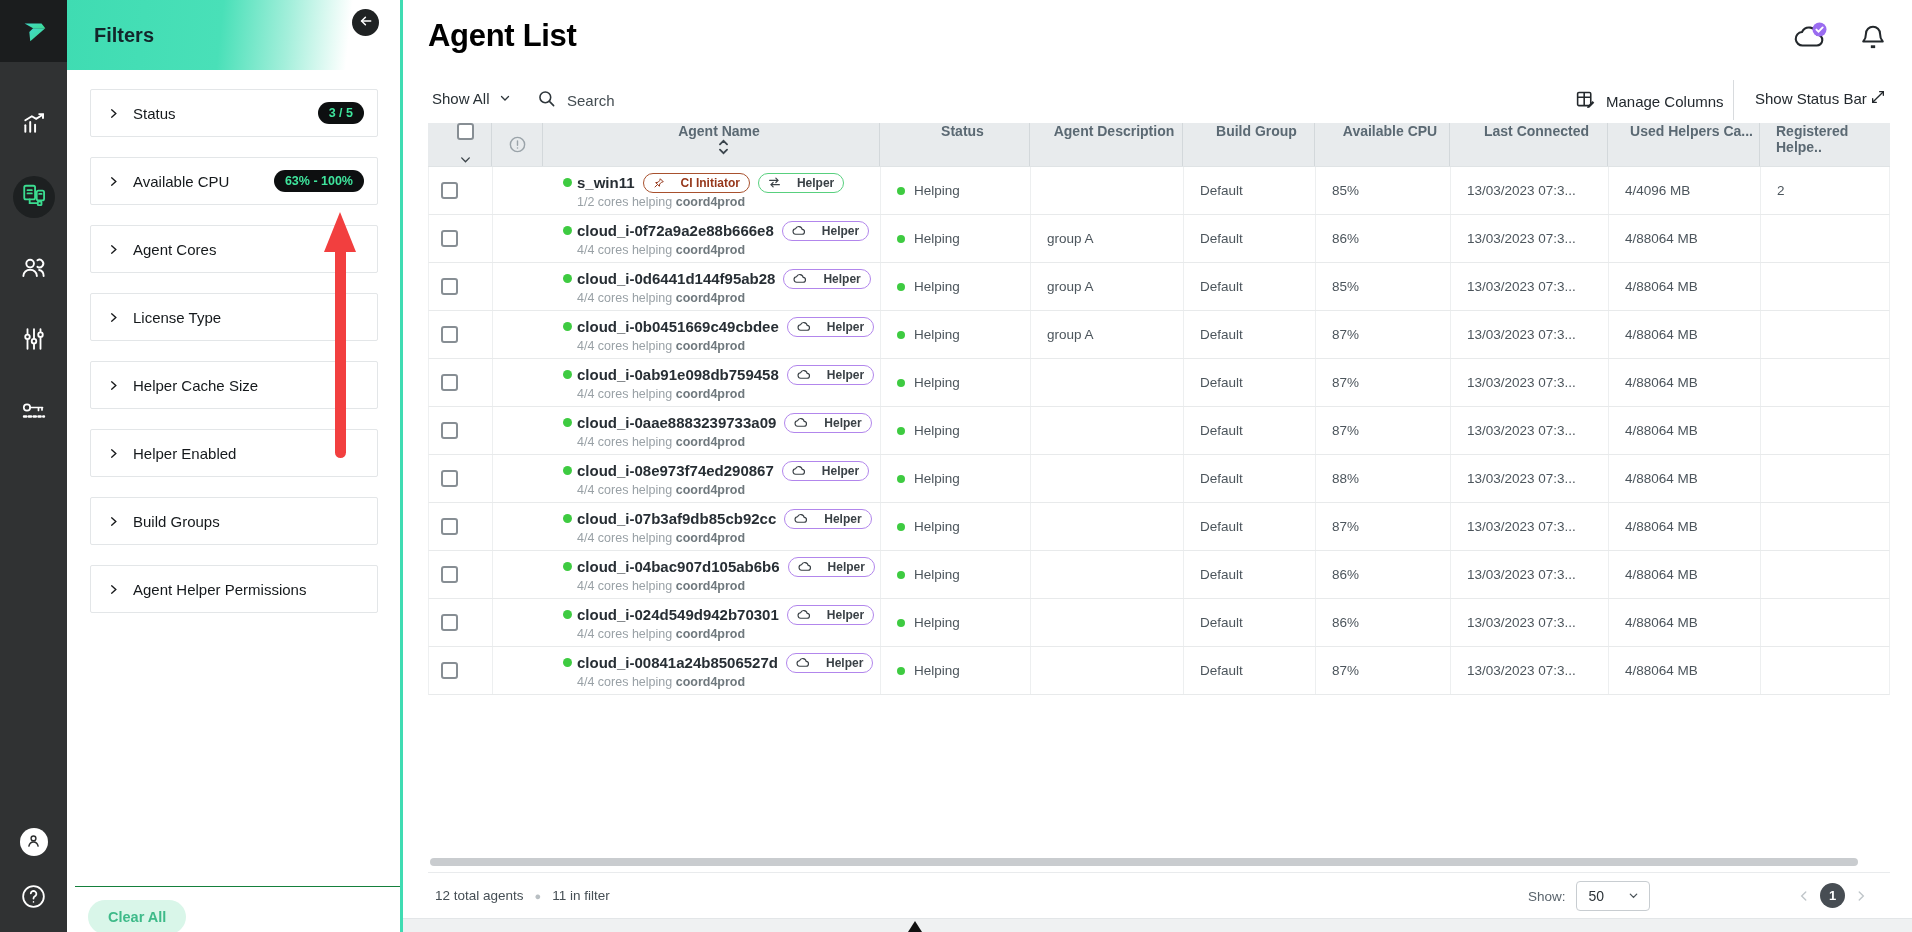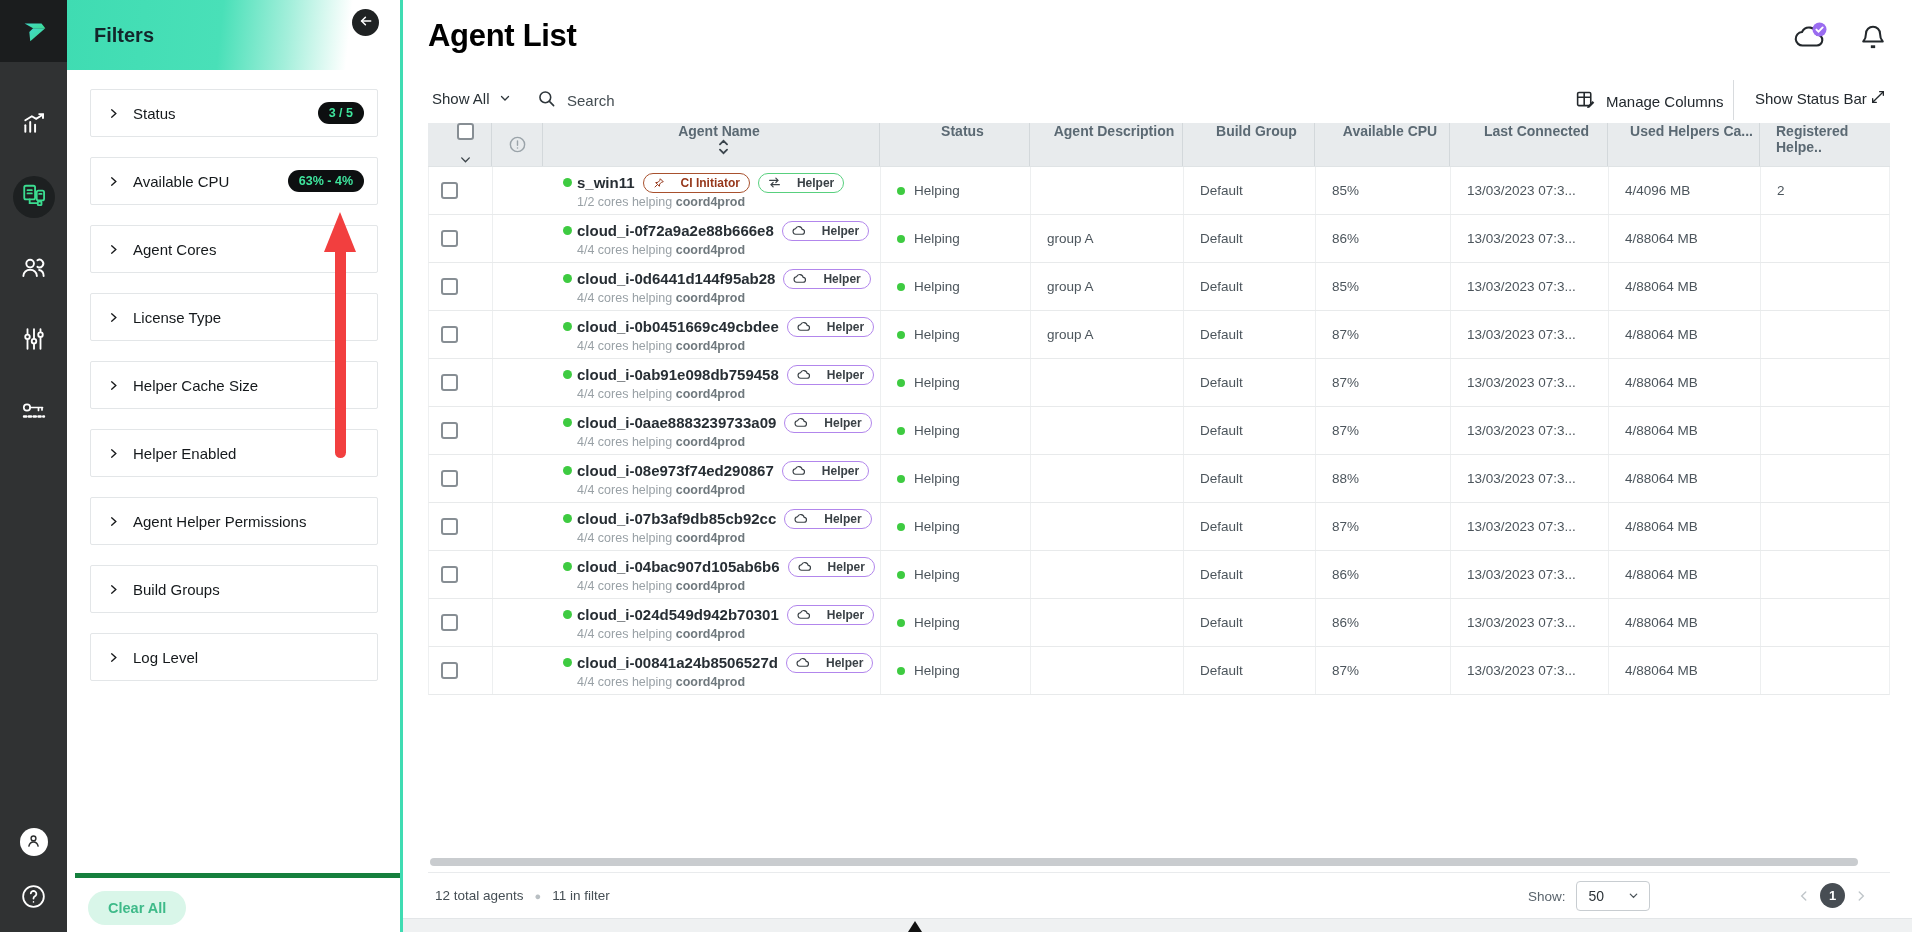--- a/index.html
+++ b/index.html
@@ -19,21 +19,21 @@
   
   .panel { position:absolute; left:67px; top:0; width:333px; height:932px; background:#fff; }
   .panel-band { height:70px; background:linear-gradient(96deg, var(--teal,#3fdcb2) 0%, #49e0b8 46%, #a4efdb 66%, #ffffff 84%); display:flex; align-items:center; padding-left:27px; position:relative; }
   .panel-title { font-size:20px; font-weight:bold; color:#13262b; }
   .back-btn { position:absolute; right:21px; top:9px; width:27px; height:27px; border-radius:50%; background:#1f2223; border:none; display:flex; align-items:center; justify-content:center; cursor:pointer; }
   .filter-list { padding:19px 22px 0 23px; }
   .filter-card { height:48px; border:1px solid #e3e6e8; border-radius:2px; margin-bottom:20px; display:flex; align-items:center; padding:0 13px 0 17px; background:#fff; cursor:pointer; }
   .filter-chev { margin-right:14px; display:flex; }
   .filter-label { font-size:15px; color:#15191c; flex:1; }
   .filter-badge { background:#0d0f10; color:var(--badge-green,#3fe59d); font-size:12.5px; font-weight:bold; padding:4px 11px; border-radius:999px; white-space:nowrap; }
-  .panel-foot { position:absolute; left:8px; right:0; bottom:0; height:59px; border-top:5px solid #15803d; padding:13px 4px 0 13px; }
+  .panel-foot { position:absolute; left:8px; right:0; bottom:0; height:46px; border-top:1px solid #15803d; padding:13px 4px 0 13px; }
   .clear-all { background:#d9f6e9; color:#3eba89; font-size:14.5px; font-weight:bold; padding:9px 20px; border-radius:999px; border:none; cursor:pointer; font-family:inherit; }
   .divider-teal { position:absolute; left:400px; top:0; width:3px; height:932px; background:var(--teal,#3fdcb2); }
 
   
   .red-arrow { position:absolute; left:324px; top:212px; width:32px; height:248px; z-index:9; pointer-events:none; }
   .red-arrow .head { width:0; height:0; border-left:16px solid transparent; border-right:16px solid transparent; border-bottom:40px solid var(--red,#f23f3f); }
   .red-arrow .shaft { width:11px; height:206px; background:var(--red,#f23f3f); margin-left:10.5px; border-radius:0 0 6px 6px; }
 
   
   .main { position:absolute; left:403px; top:0; width:1509px; height:932px; background:#fff; }
@@ -205,21 +205,21 @@
           <span class="filter-label">Status</span>
           <span class="filter-badge">3 / 5</span>
         </div>
         <div class="filter-card">
           <span class="filter-chev">
             <svg width="11" height="11" viewBox="0 0 24 24" fill="none" stroke="#17191b" stroke-width="3" stroke-linecap="round">
               <path d="M8 4 L17 12 L8 20"></path>
             </svg>
           </span>
           <span class="filter-label">Available CPU</span>
-          <span class="filter-badge">63% - 4%</span>
+          <span class="filter-badge">63% - 100%</span>
         </div>
         <div class="filter-card">
           <span class="filter-chev">
             <svg width="11" height="11" viewBox="0 0 24 24" fill="none" stroke="#17191b" stroke-width="3" stroke-linecap="round">
               <path d="M8 4 L17 12 L8 20"></path>
             </svg>
           </span>
           <span class="filter-label">Agent Cores</span>
         </div>
         <div class="filter-card">
@@ -245,37 +245,29 @@
             </svg>
           </span>
           <span class="filter-label">Helper Enabled</span>
         </div>
         <div class="filter-card">
           <span class="filter-chev">
             <svg width="11" height="11" viewBox="0 0 24 24" fill="none" stroke="#17191b" stroke-width="3" stroke-linecap="round">
               <path d="M8 4 L17 12 L8 20"></path>
             </svg>
           </span>
-          <span class="filter-label">Agent Helper Permissions</span>
+          <span class="filter-label">Build Groups</span>
         </div>
         <div class="filter-card">
           <span class="filter-chev">
             <svg width="11" height="11" viewBox="0 0 24 24" fill="none" stroke="#17191b" stroke-width="3" stroke-linecap="round">
               <path d="M8 4 L17 12 L8 20"></path>
             </svg>
           </span>
-          <span class="filter-label">Build Groups</span>
-        </div>
-        <div class="filter-card">
-          <span class="filter-chev">
-            <svg width="11" height="11" viewBox="0 0 24 24" fill="none" stroke="#17191b" stroke-width="3" stroke-linecap="round">
-              <path d="M8 4 L17 12 L8 20"></path>
-            </svg>
-          </span>
-          <span class="filter-label">Log Level</span>
+          <span class="filter-label">Agent Helper Permissions</span>
         </div>
       </div>
     <div class="panel-foot">
       <button class="clear-all">Clear All</button>
     </div>
   </section>
 
   <div class="divider-teal"></div>
 
   <main class="main">

